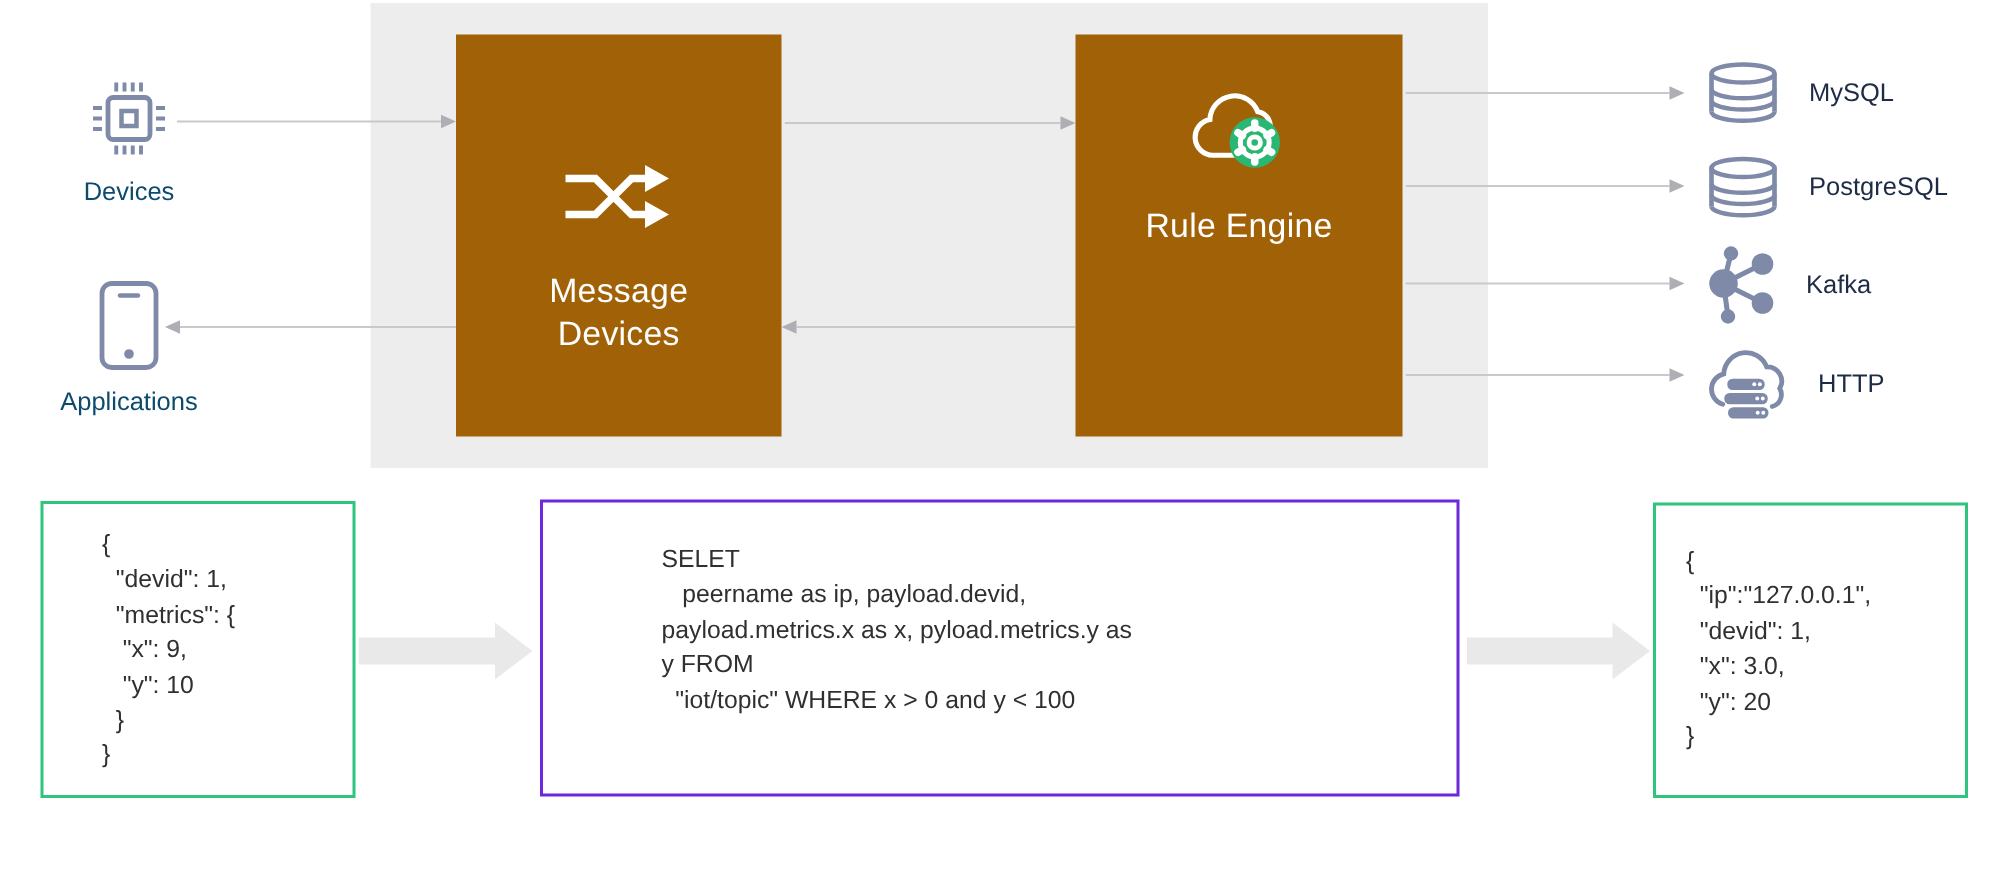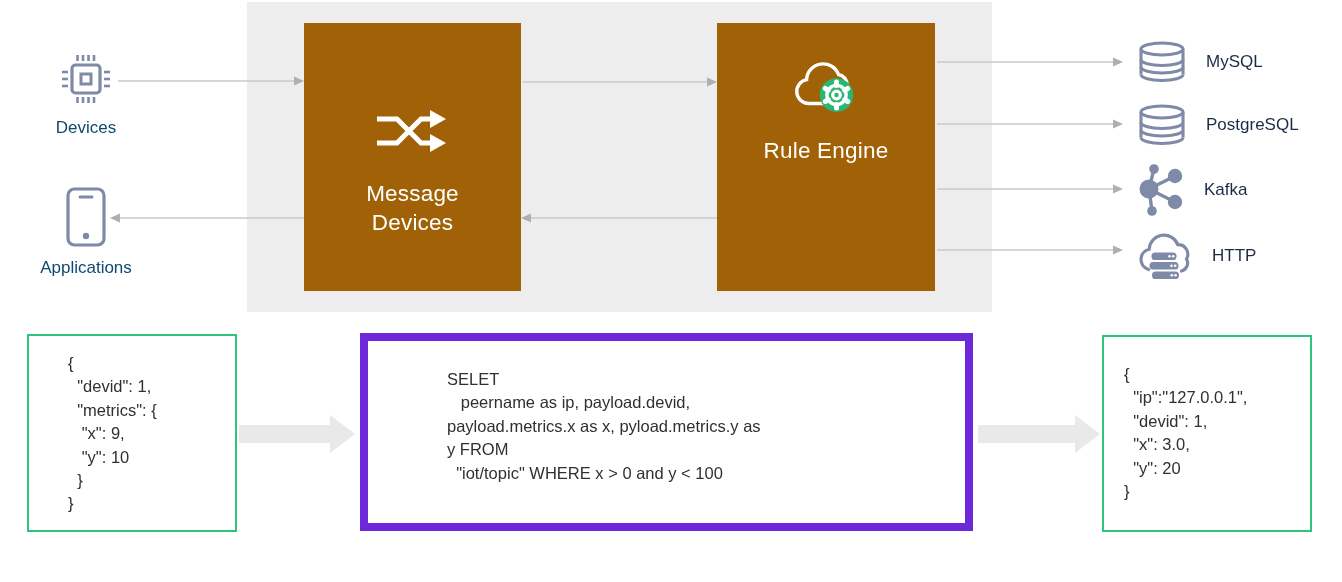--- a/index.html
+++ b/index.html
@@ -25,21 +25,21 @@
   .sinklabel{font-size:17px;color:#1e2b45;white-space:nowrap;}
   .arrow{position:absolute;}
   .codebox{
     position:absolute;background:#fff;box-sizing:border-box;
   }
   .codebox pre{
     margin:0;font-family:"Liberation Sans",sans-serif;
     font-size:16.5px;line-height:23.4px;color:#303030;white-space:pre;
   }
   .green-border{border:2px solid #2ec57f;}
-  .blue-border{border:8px solid #6d28d9;}
+  .blue-border{border:2px solid #6d28d9;}
   .input-box{left:27px;top:334px;width:210px;height:198px;padding:16px 0 0 39px;}
   .sql-box{left:360px;top:333px;width:613px;height:198px;padding:27px 0 0 79px;}
   .output-box{left:1102px;top:335px;width:210px;height:197px;padding:26px 0 0 20px;}
 </style>
 </head>
 <body>
 
 <div class="canvas">
 
   <div class="band"></div>

